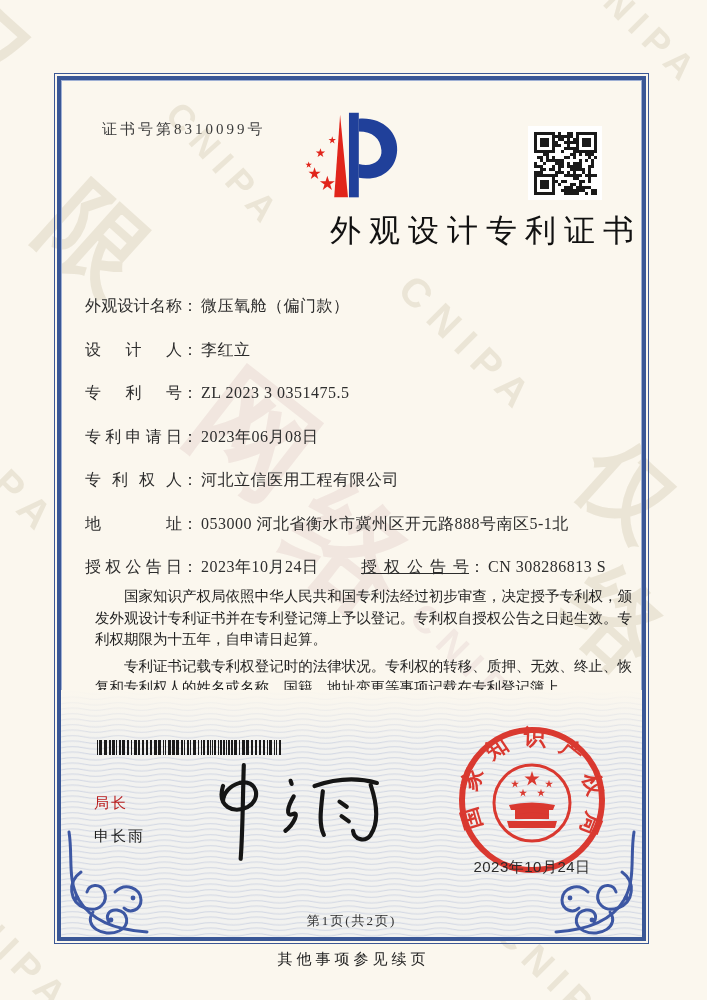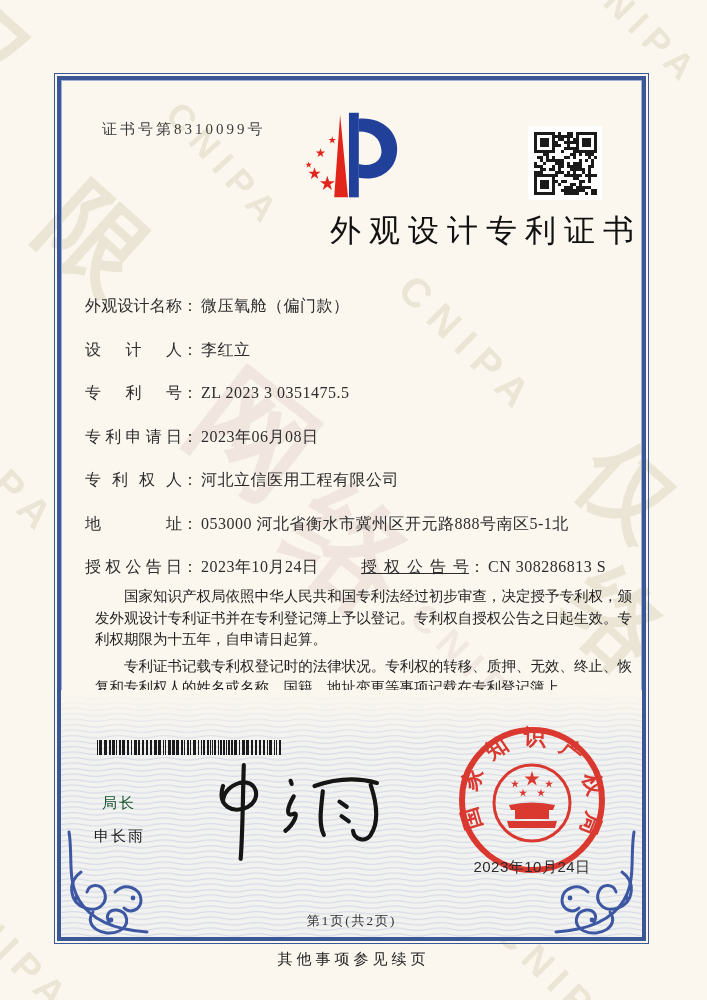--- a/index.html
+++ b/index.html
@@ -50,21 +50,21 @@
   .guilloche{position:absolute;left:0;right:0;bottom:0;height:247px;background:#f2f2f0;}
   .waves{position:absolute;inset:0;opacity:.85;}
   .fade{position:absolute;left:0;right:0;top:0;height:55px;
         background:linear-gradient(#fbf7ee,rgba(251,247,238,0));}
   .flourish{position:absolute;bottom:-3px;width:112px;height:112px;}
   .flourish.left{left:-2px;}
   .flourish.right{right:-2px;transform:scaleX(-1);}
   
   .barcode{position:absolute;left:36px;top:660px;width:186px;height:15px;}
   .signer-title{position:absolute;left:33px;top:714px;font-size:15px;letter-spacing:2px;
-        font-family:Liberation Mono, monospace;color:#14532d;margin-left:8px;}
+        font-family:Liberation Mono, monospace;color:#b91c1c;}
   .signer-name{position:absolute;left:33px;top:747px;font-size:15px;letter-spacing:2px;
         font-family:"Liberation Sans","DejaVu Sans",sans-serif;color:#1a1a1a;}
   .signature{position:absolute;left:127px;top:680px;width:200px;height:104px;}
   .seal{position:absolute;left:386px;top:635px;width:170px;height:170px;}
   .seal-date{position:absolute;left:396px;top:778px;width:150px;text-align:center;font-size:15px;
         color:#2b2b2b;font-family:"Liberation Sans","DejaVu Sans",sans-serif;letter-spacing:0.5px;}
   .page-no{position:absolute;left:0;right:0;top:832px;text-align:center;font-size:13px;
         letter-spacing:2px;color:#333;}
   .footer-note{position:absolute;left:0;right:0;top:950px;text-align:center;font-size:15px;
         letter-spacing:4px;color:#222;z-index:2;font-family:"Liberation Serif","DejaVu Serif",serif;}

